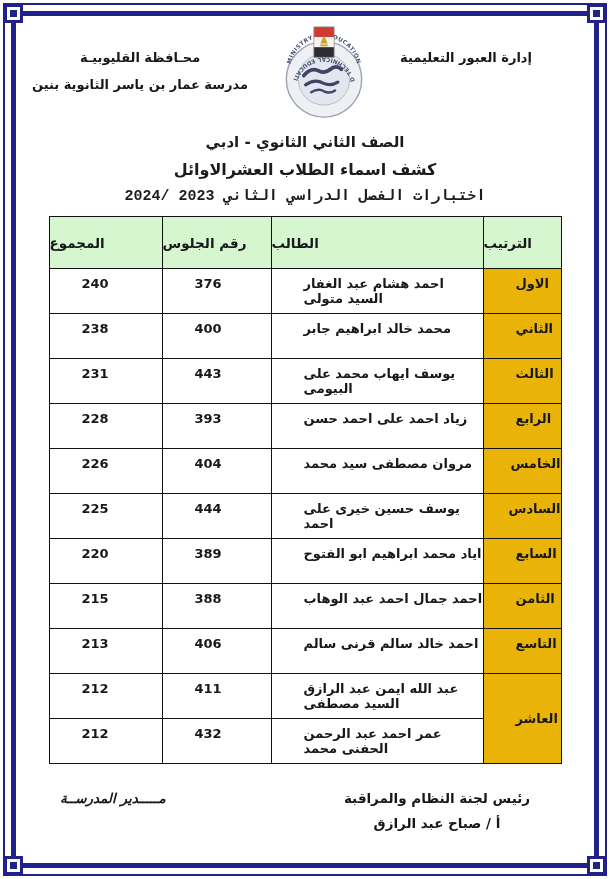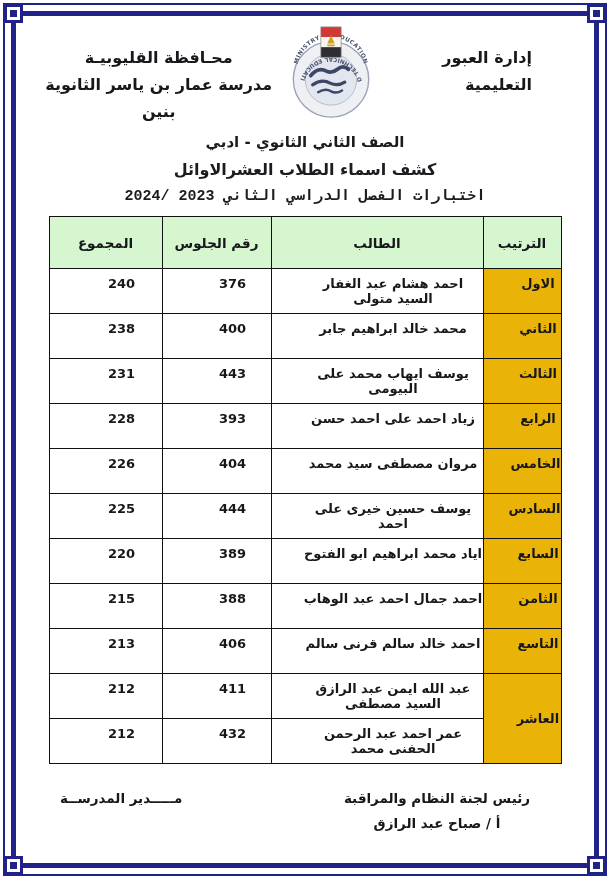--- a/index.html
+++ b/index.html
@@ -46,21 +46,21 @@
   
   .page-header {
     display: flex;
     align-items: flex-start;
     justify-content: space-between;
     margin-top: 12px;
     padding-right: 62px;
     padding-left: 16px;
     height: 92px;
   }
-  .hdr-block { font-weight: bold; font-size: 16px; color: #17181c; line-height: 27px; }
+  .hdr-block { font-weight: bold; font-size: 13px; color: #17181c; line-height: 27px; }
   .hdr-block.ministry { text-align: right; padding-top: 16px; }
   .hdr-block.school   { text-align: center; padding-top: 16px; }
   .logo-wrap { width: 92px; height: 92px; flex: 0 0 auto; margin-top: -2px; }
 
   
   .titles { text-align: center; margin-top: 9px; }
   .titles .t-line { font-weight: bold; color: #1b1c20; line-height: 27px; }
   .titles .t1 { font-size: 16px; }
   .titles .t2 { font-size: 15px; }
   .titles .t3 { font-size: 15px; font-family: Liberation Mono, monospace; }
@@ -72,21 +72,21 @@
     table-layout: fixed;
     width: 512px;
   }
   table.results col.c-rank  { width: 78px; }
   table.results col.c-name  { width: 212px; }
   table.results col.c-seat  { width: 109px; }
   table.results col.c-total { width: 113px; }
 
   table.results th, table.results td {
     border: 1.5px solid #111111;
-    text-align: center;
+    text-align: left;
     font-weight: bold;
     color: #17181c;
   }
   table.results th {
     height: 52px;
     background: #d6f6d0;
     font-size: 13.5px;
     vertical-align: middle;
   }
   table.results td {
@@ -106,21 +106,21 @@
   .sig-row {
     display: flex;
     justify-content: space-between;
     margin-top: 22px;
     padding-right: 64px;
     padding-left: 44px;
   }
   .sig-block { font-weight: bold; font-size: 13.5px; color: #17181c; line-height: 25px; }
   .sig-block.right { text-align: center; }
   .sig-block.left  { text-align: left; }
-  .sig-block.left .sig-title { text-align: left; }
+  .sig-block.left .sig-title { text-align: left; font-style: italic; }
 </style>
 </head>
 <body>
 
 <div class="page">
 
   <div class="border-outer"></div>
   <div class="border-inner"></div>
   <div class="corner tl"></div>
   <div class="corner tr"></div>

